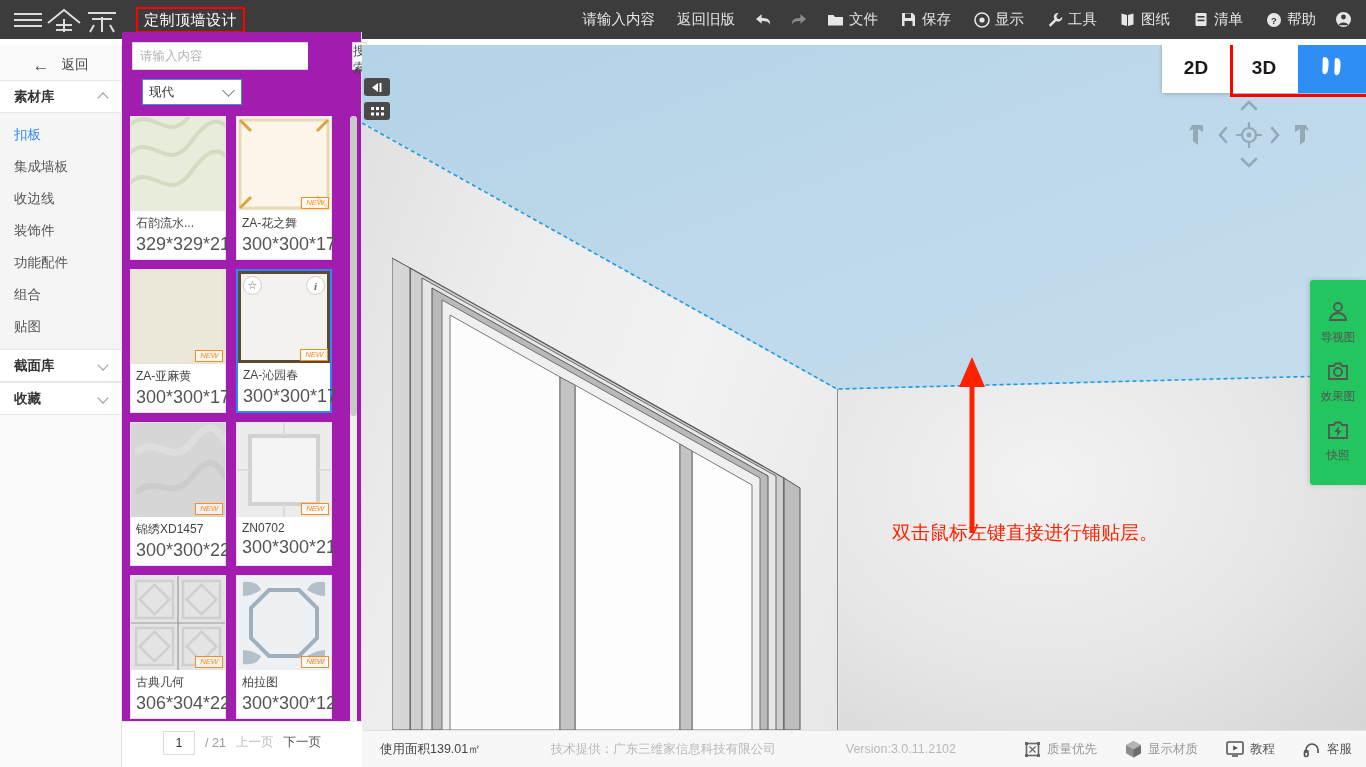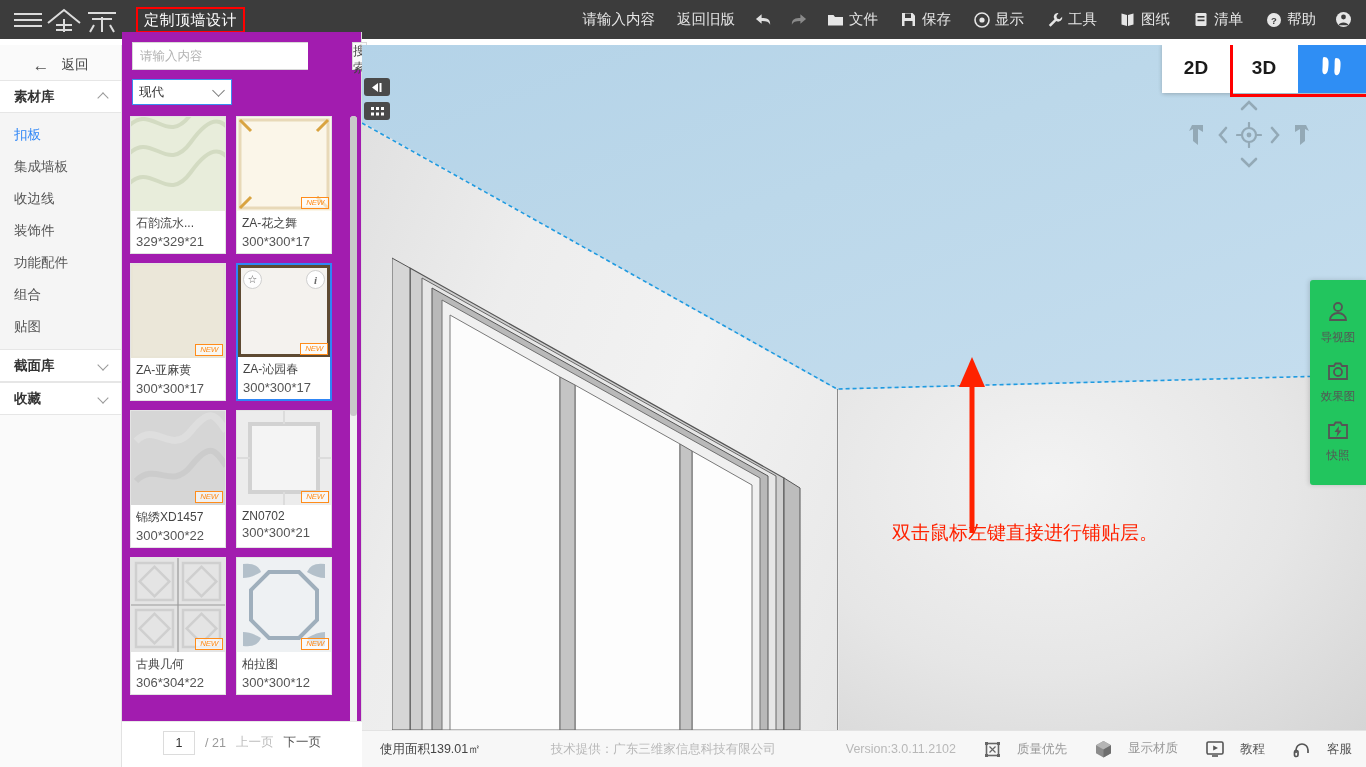--- a/index.html
+++ b/index.html
@@ -79,21 +79,21 @@
     padding: 0 7px; font-size: 12.5px; color: #333; outline: none;
     font-family: "Liberation Sans", sans-serif; background: #fff;
   }
   .search-input::placeholder { color: #b3b3b3; }
   .search-btn {
     width: 48px; height: 28px; border: 1px solid #d8d8d8; background: #fafafa;
     font-size: 12.5px; color: #444; cursor: pointer;
     font-family: "Liberation Sans", sans-serif;
     margin-left: 44px;
   }
-  .cat-select-wrap { margin: 9px 0 0 10px; width: 100px; position: relative; }
+  .cat-select-wrap { margin: 9px 0 0 20px; width: 100px; position: relative; }
   .cat-select {
     width: 100px; height: 26px; border: 1px solid #3a8ef0; background: #fff;
     font-size: 12.5px; color: #333; padding: 0 6px;
     display: flex; align-items: center; justify-content: space-between; cursor: pointer;
   }
   .cat-select .chev2 {
     width: 9px; height: 9px; border-left: 1.5px solid #7a7a7a; border-bottom: 1.5px solid #7a7a7a;
     transform: rotate(-45deg); margin-top: -4px; margin-right: 2px;
   }
 
@@ -112,21 +112,21 @@
   .newbadge {
     position: absolute; right: 2px; bottom: 2px;
     font-size: 8px; font-weight: normal; font-style: italic; color: #ff8c1a;
     border: 1px solid #ff8c1a; padding: 0 4px; background: rgba(255,255,255,.65);
     letter-spacing: -.3px; line-height: 10px;
   }
   .card-name {
     font-size: 12px; color: #444; padding: 4px 4px 0 5px;
     white-space: nowrap; overflow: hidden; text-overflow: ellipsis;
   }
-  .card-size { font-size: 13px; color: #555; padding: 2px 5px 4px; }
+  .card-size { font-size: 18px; color: #555; padding: 2px 5px 4px; }
   .fav-star, .info-dot {
     position: absolute; top: 5px; width: 19px; height: 19px; border-radius: 50%;
     background: rgba(255,255,255,.9); border: 1px solid #cfcfcf;
     display: flex; align-items: center; justify-content: center;
     font-size: 11px; color: #6b6b6b; z-index: 3;
   }
   .fav-star { left: 5px; }
   .info-dot { right: 5px; font-style: italic; font-weight: bold; font-family: "Liberation Serif", serif; }
 
   .panel-scrollbar {
@@ -246,21 +246,21 @@
   .statusbar {
     position: absolute; left: 362px; top: 730px; width: 1004px; height: 37px;
     background: #f7f7f7; border-top: 1px solid #e3e3e3;
     display: flex; align-items: center;
   }
   .st-area { margin-left: 18px; font-size: 12.5px; color: #444; }
   .st-prov { margin-left: 70px; font-size: 12.5px; color: #b8b8b8; }
   .st-ver { margin-left: 70px; font-size: 12.5px; color: #b8b8b8; }
   .st-spacer { flex: 1 1 auto; }
   .st-item {
-    display: flex; align-items: flex-start; gap: 16px; padding: 0 14px;
+    display: flex; align-items: center; gap: 6px; padding: 0 14px;
     font-size: 12.5px; color: #9a9a9a; cursor: pointer;
   }
   .st-item.dark { color: #555; }
   .st-item svg { display: block; }
 </style>
 </head>
 <body>
 
 <div id="app">
 

